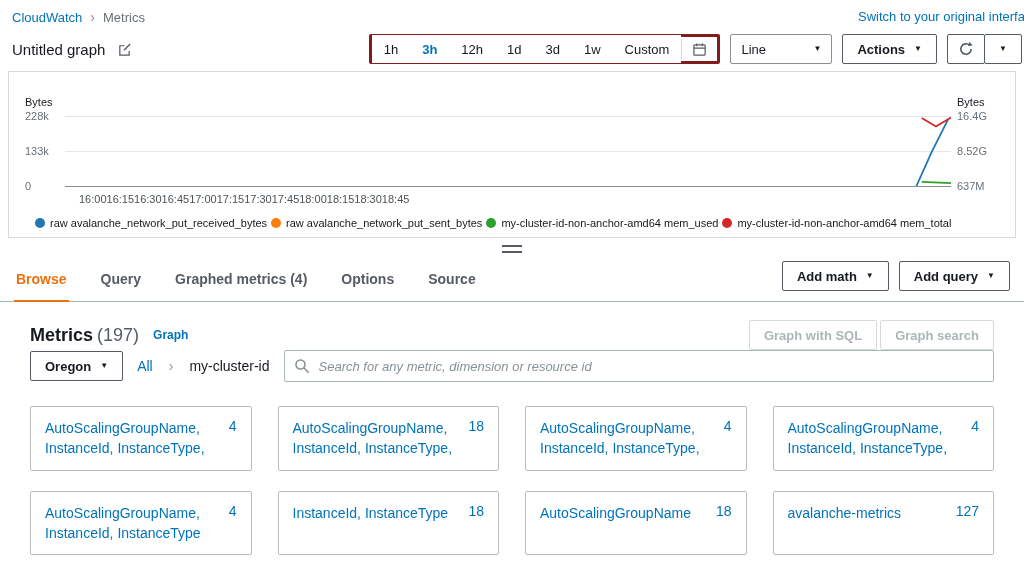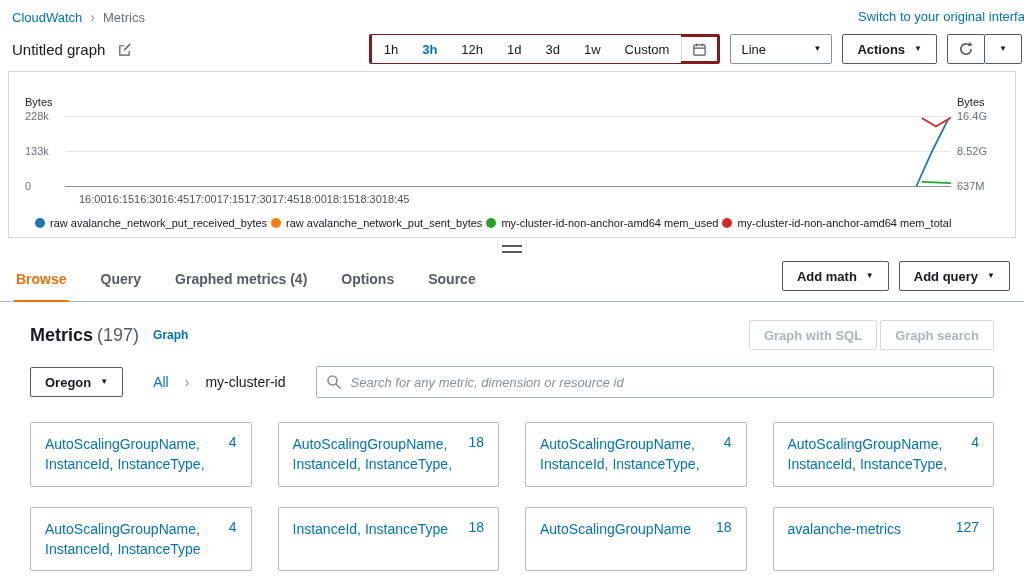--- a/index.html
+++ b/index.html
@@ -60,21 +60,21 @@
   .tab.active{color:#ec7211;border-bottom-color:#ec7211}
   .tabs-actions{margin-left:auto;display:flex;gap:10px;padding-bottom:9px}
   
   .metrics{padding:18px 30px 0}
   .m-head{display:flex;align-items:center}
   .m-title{font-size:18px;font-weight:700}
   .m-count{font-size:18px;color:#545b64;margin-left:4px;font-weight:400}
   .info-link{color:#0073bb;font-size:12px;font-weight:700;margin-left:14px}
   .m-head-btns{margin-left:auto;display:flex;gap:3px}
   .btn.disabled{color:#aab7b8;border-color:#d5dbdb;cursor:default}
-  .filterbar{display:flex;align-items:center;gap:30px;margin-top:16px;font-size:14px}
+  .filterbar{display:flex;align-items:center;gap:14px;font-size:14px}
   .filter-crumbs{display:flex;align-items:center;gap:8px;white-space:nowrap}
   .search-wrap{flex:1;position:relative}
   .search-input{width:100%;height:32px;border:1px solid #aab7b8;border-radius:2px;
     padding:0 6px 0 34px;font-size:13px;font-family:inherit;color:#16191f;background:#fff}
   .search-input::placeholder{color:#879196;font-style:italic}
   .search-icon{position:absolute;left:10px;top:8px}
   .cards{display:grid;grid-template-columns:repeat(4,1fr);column-gap:26px;row-gap:20px;margin-top:24px}
   .card{border:1px solid #b5bdbd;border-radius:2px;background:#fff;padding:11px 14px;
     display:flex;gap:10px;cursor:pointer;min-height:60px;align-items:flex-start}
   .card-label{color:#0073bb;font-size:14px;line-height:1.45;flex:1}

